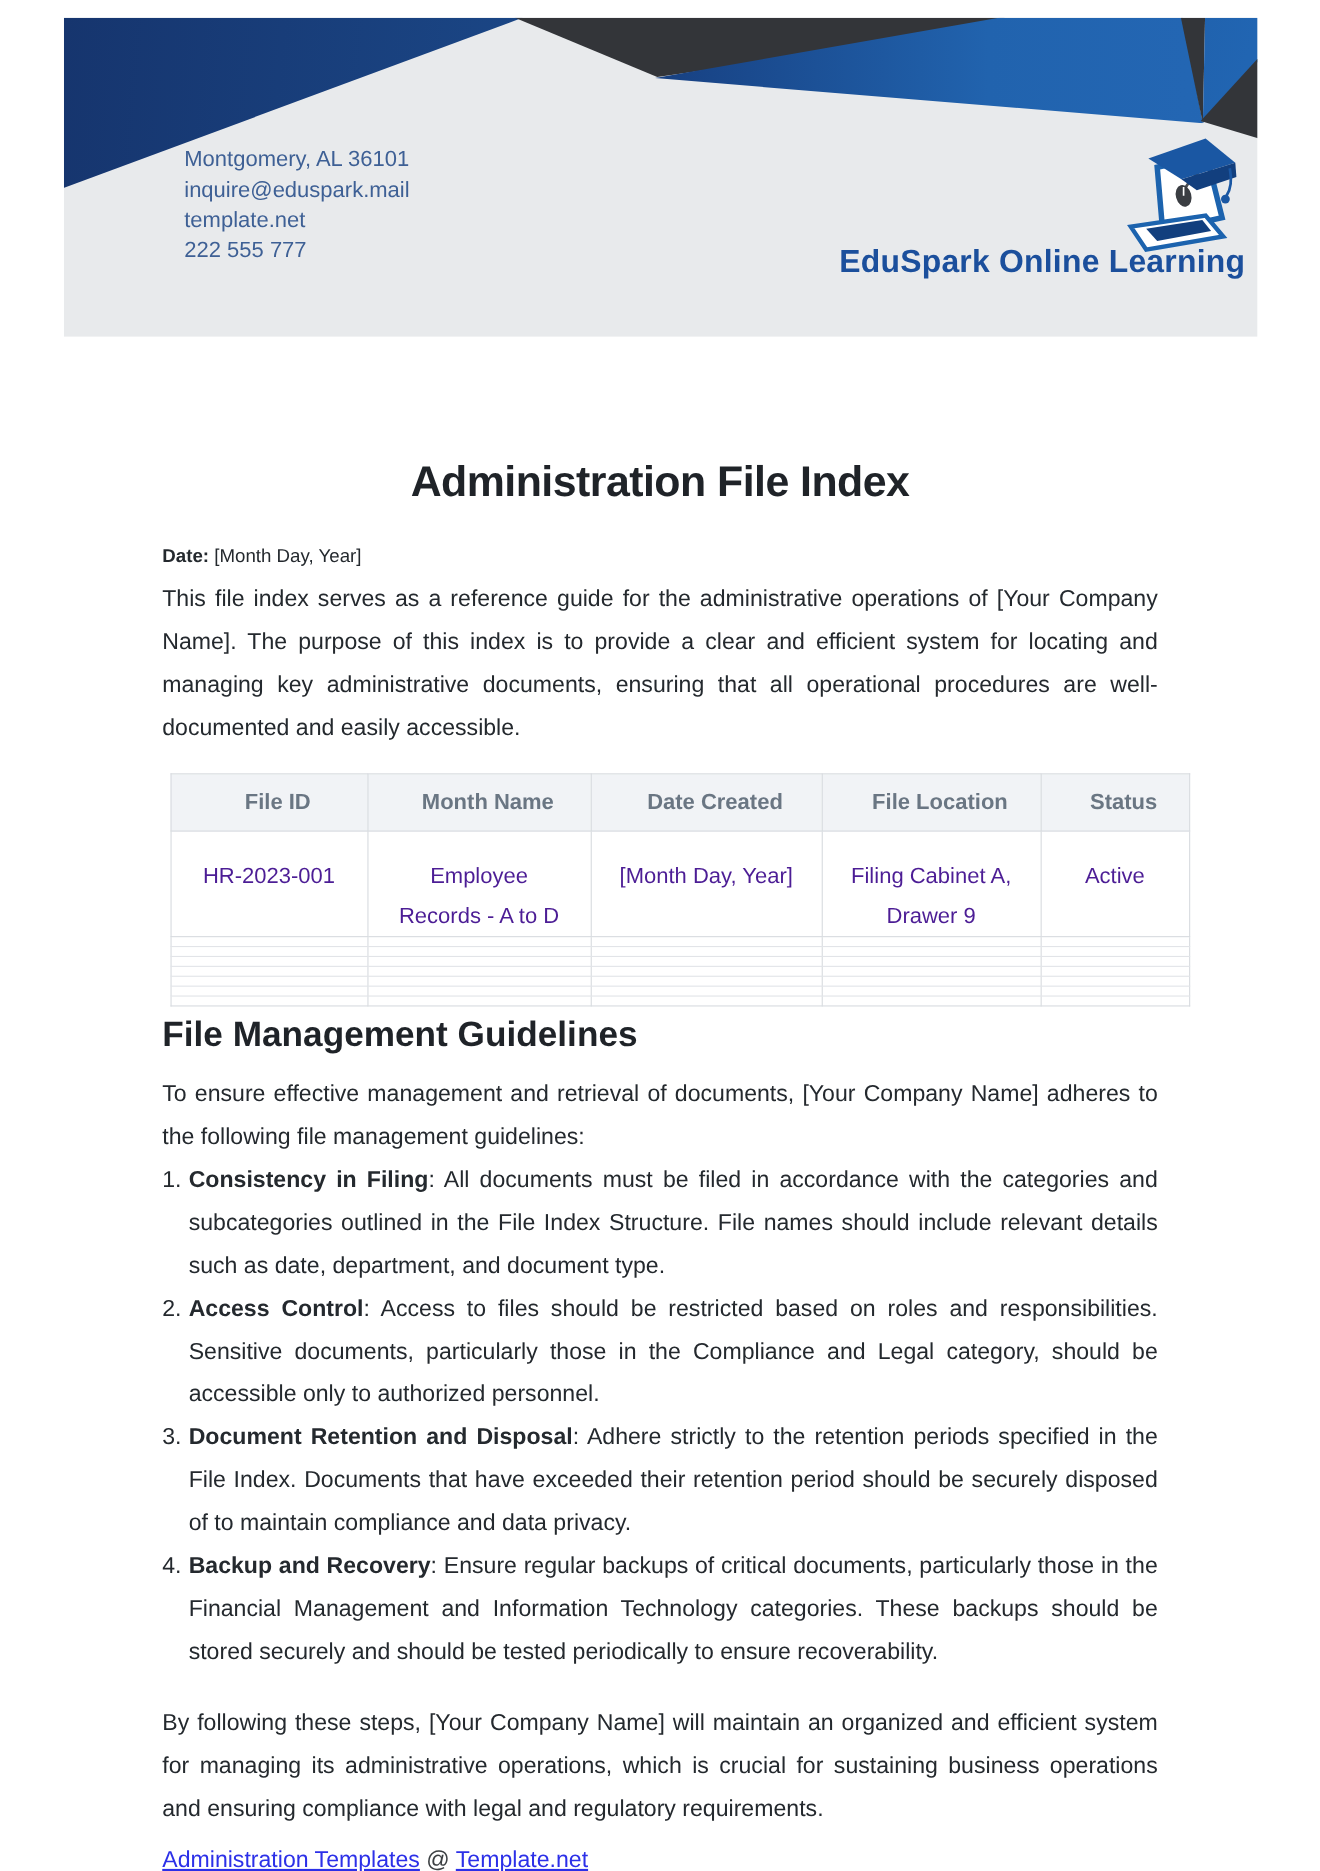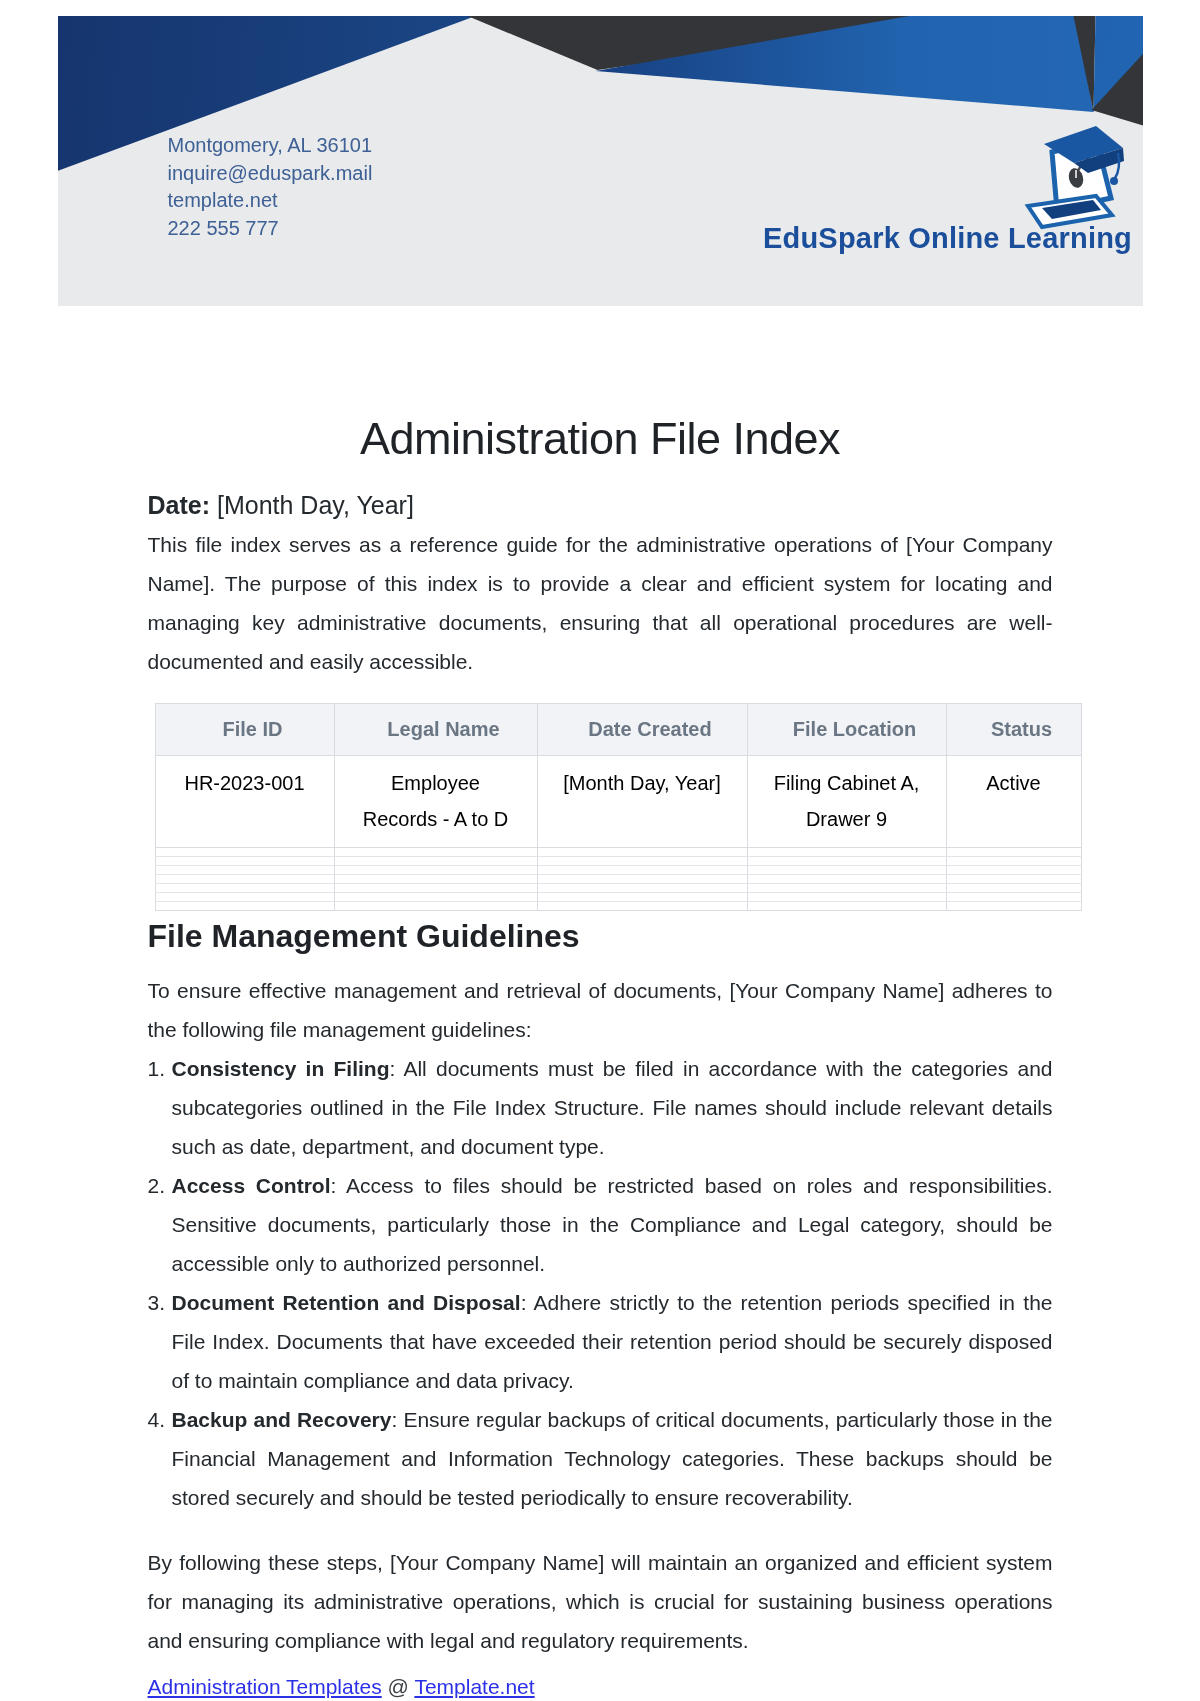--- a/index.html
+++ b/index.html
@@ -34,31 +34,31 @@
 
   .contact{position:absolute;left:110px;top:116px;font-size:20px;line-height:27.5px;color:var(--contact_text);}
   .brand-text{position:absolute;left:700px;top:206px;width:380px;text-align:center;
     font-size:29px;font-weight:700;color:var(--brand_text);letter-spacing:0.2px;}
   .logo{position:absolute;left:942px;top:104px;width:140px;height:112px;}
   .tbadge{position:absolute;left:1172px;top:259px;width:24px;height:24px;border-radius:5px;
     background:var(--watermark_bg);color:#fff;font-weight:700;font-size:15px;line-height:24px;text-align:center;}
 
   
   .content{padding:0 90px;}
-  .doc-title{margin-top:108px;font-size:45px;line-height:50px;font-weight:400;text-align:center;
+  .doc-title{margin-top:108px;font-size:39px;line-height:50px;font-weight:700;text-align:center;
     color:var(--heading_text);letter-spacing:-0.5px;}
-  .date-line{margin-top:22px;font-size:25px;line-height:39px;}
+  .date-line{margin-top:22px;font-size:17px;line-height:39px;}
   .date-line .lbl{font-weight:700;}
   .para{font-size:21px;line-height:39px;text-align:justify;color:var(--body_text);}
 
   table.filetable{margin-top:22px;margin-left:7px;width:926px;border-collapse:collapse;table-layout:fixed;}
   .filetable th{height:52px;background:var(--table_header_bg);color:var(--table_header_text);
     font-size:20px;font-weight:700;text-align:center;border:1px solid var(--table_border);padding-left:16px;}
-  .filetable td.data{height:92px;vertical-align:top;padding-top:9px;text-align:center;
-    font-size:20px;line-height:36px;white-space:pre-line;color:#000000;border:1px solid var(--table_border);}
+  .filetable td.data{height:92px;vertical-align:top;padding-top:23px;text-align:center;
+    font-size:20px;line-height:36px;white-space:pre-line;color:#4c1d95;border:1px solid var(--table_border);}
   .filetable td.empty{height:9px;border:1px solid var(--table_border_light);
     border-left:1px solid var(--table_border);border-right:1px solid var(--table_border);}
   .filetable tr.empty-row:last-child td{border-bottom:1px solid var(--table_border);}
 
   .h2{margin-top:8px;font-size:32px;line-height:34px;font-weight:700;color:var(--heading_text);}
   .para.mt18{margin-top:18px;}
   .glist{margin-top:0;}
   .gitem{position:relative;padding-left:24px;font-size:21px;line-height:39px;text-align:justify;}
   .gitem .num{position:absolute;left:0;top:0;}
   .gitem .term{font-weight:700;}
@@ -119,21 +119,21 @@
       <colgroup id="table-cols">
           <col style="width: 179px;">
           <col style="width: 203px;">
           <col style="width: 210px;">
           <col style="width: 199px;">
           <col style="width: 135px;">
         </colgroup>
       <thead>
           <tr id="table-head-row">
             <th>File ID</th>
-            <th>Legal Name</th>
+            <th>Month Name</th>
             <th>Date Created</th>
             <th>File Location</th>
             <th>Status</th>
           </tr>
         </thead>
       <tbody id="table-body">
           <tr>
             <td class="data">HR-2023-001</td>
             <td class="data">Employee
 Records - A to D</td>

